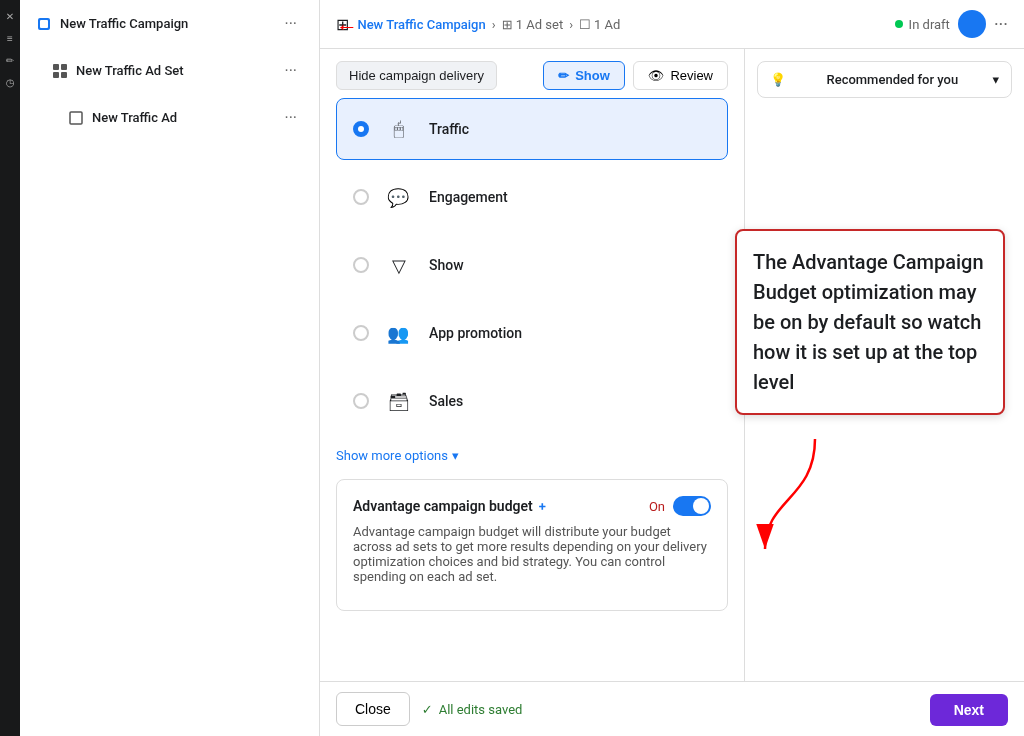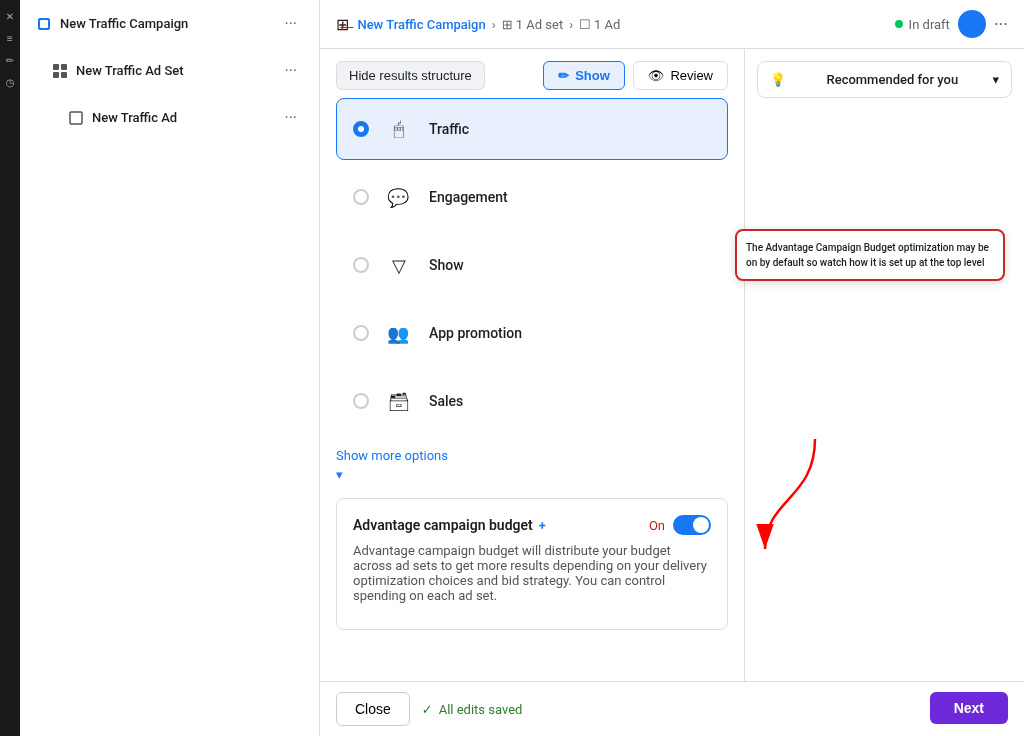--- a/index.html
+++ b/index.html
@@ -225,22 +225,22 @@
       font-weight: 500;
     }
 
     
     .show-more-options {
       padding: 10px 16px 16px;
       color: #1877f2;
       font-size: 13px;
       cursor: pointer;
       display: flex;
+      align-items: center;
       gap: 4px;
-      flex-direction: column;
     }
 
     
     .section {
       margin: 0 16px 12px;
       border: 1px solid #ddd;
       border-radius: 8px;
       padding: 16px;
       background: #fff;
     }
@@ -343,22 +343,22 @@
 
     
     .callout-box {
       position: absolute;
       top: 180px;
       left: -10px;
       width: 270px;
       background: #fff;
       border: 2px solid #c62828;
       border-radius: 8px;
-      padding: 9px;
-      font-size: 10px;
+      padding: 16px;
+      font-size: 20px;
       font-weight: 500;
       color: #1c1e21;
       line-height: 1.5;
       z-index: 10;
       box-shadow: 0 2px 8px rgba(0,0,0,0.15);
     }
 
     
     .red-arrow-svg {
       position: absolute;
@@ -366,21 +366,21 @@
       left: 10px;
       z-index: 11;
     }
 
     
     .bottom-bar {
       background: #fff;
       border-top: 1px solid #ddd;
       padding: 10px 16px;
       display: flex;
-      align-items: flex-start;
+      align-items: flex-end;
       gap: 12px;
       justify-content: space-between;
     }
     .close-btn {
       padding: 8px 18px;
       border: 1px solid #ccc;
       border-radius: 6px;
       background: #fff;
       font-size: 14px;
       cursor: pointer;
@@ -470,21 +470,21 @@
     </div>
     <div class="topbar-avatar"></div>
     <span class="topbar-more">···</span>
   </div>
 
   <div class="content-area">
 
     <div class="campaign-panel">
 
       <div style="display:flex; align-items:center; justify-content:space-between; padding:12px 16px 8px;">
-        <button class="hide-structure-btn">Hide results structure</button>
+        <button class="hide-structure-btn">Hide campaign delivery</button>
         <div style="display:flex; gap:8px;">
           <button class="tab-btn active">
             <span>✏</span>
             <span>Show</span>
           </button>
           <button class="tab-btn">
             <span>👁</span>
             <span>Review</span>
           </button>
         </div>

